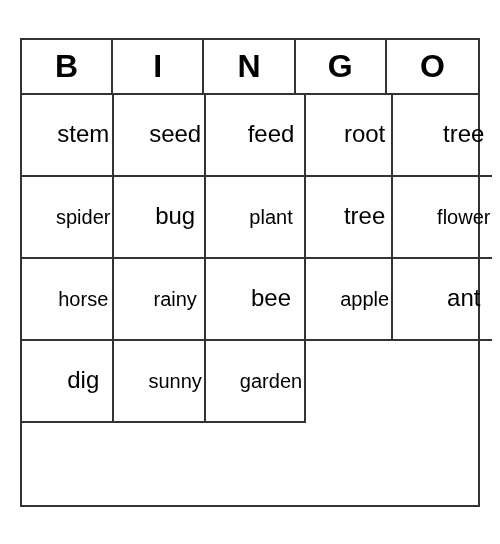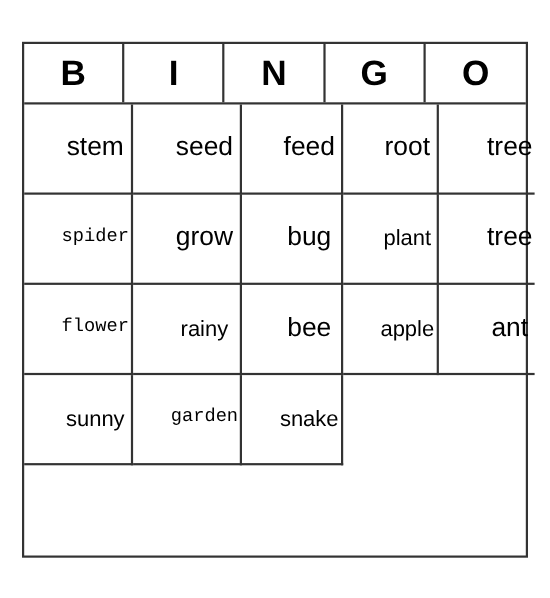--- a/index.html
+++ b/index.html
@@ -72,22 +72,21 @@
       font-size: 20px;
       line-height: 1.2;
       margin-left: 32px;
     }
 
     .bingo-cell.large span {
       font-size: 24px;
     }
 
     .bingo-cell.small span {
-      font-size: 17px;
-      font-family: Liberation Mono, monospace;
+      font-size: 20px;
     }
   </style>
 </head>
 <body>
 
 <div class="bingo-card">
   <div class="bingo-header">
   <div class="bingo-header-cell">B</div>
       <div class="bingo-header-cell">I</div>
       <div class="bingo-header-cell">N</div>
@@ -107,49 +106,49 @@
       <div class="bingo-cell large">
         <span>root</span>
       </div>
       <div class="bingo-cell large">
         <span>tree</span>
       </div>
       <div class="bingo-cell small">
         <span>spider</span>
       </div>
       <div class="bingo-cell large">
-        <span>grow</span>
-      </div>
-      <div class="bingo-cell large">
         <span>bug</span>
       </div>
       <div class="bingo-cell">
         <span>plant</span>
       </div>
       <div class="bingo-cell large">
         <span>tree</span>
       </div>
       <div class="bingo-cell small">
         <span>flower</span>
+      </div>
+      <div class="bingo-cell">
+        <span>horse</span>
       </div>
       <div class="bingo-cell">
         <span>rainy</span>
       </div>
       <div class="bingo-cell large">
         <span>bee</span>
       </div>
       <div class="bingo-cell">
         <span>apple</span>
       </div>
       <div class="bingo-cell large">
         <span>ant</span>
       </div>
+      <div class="bingo-cell large">
+        <span>dig</span>
+      </div>
       <div class="bingo-cell">
         <span>sunny</span>
       </div>
       <div class="bingo-cell small">
         <span>garden</span>
       </div>
-      <div class="bingo-cell">
-        <span>snake</span>
-      </div>
     </div>
 </div>
 
 </body></html>

